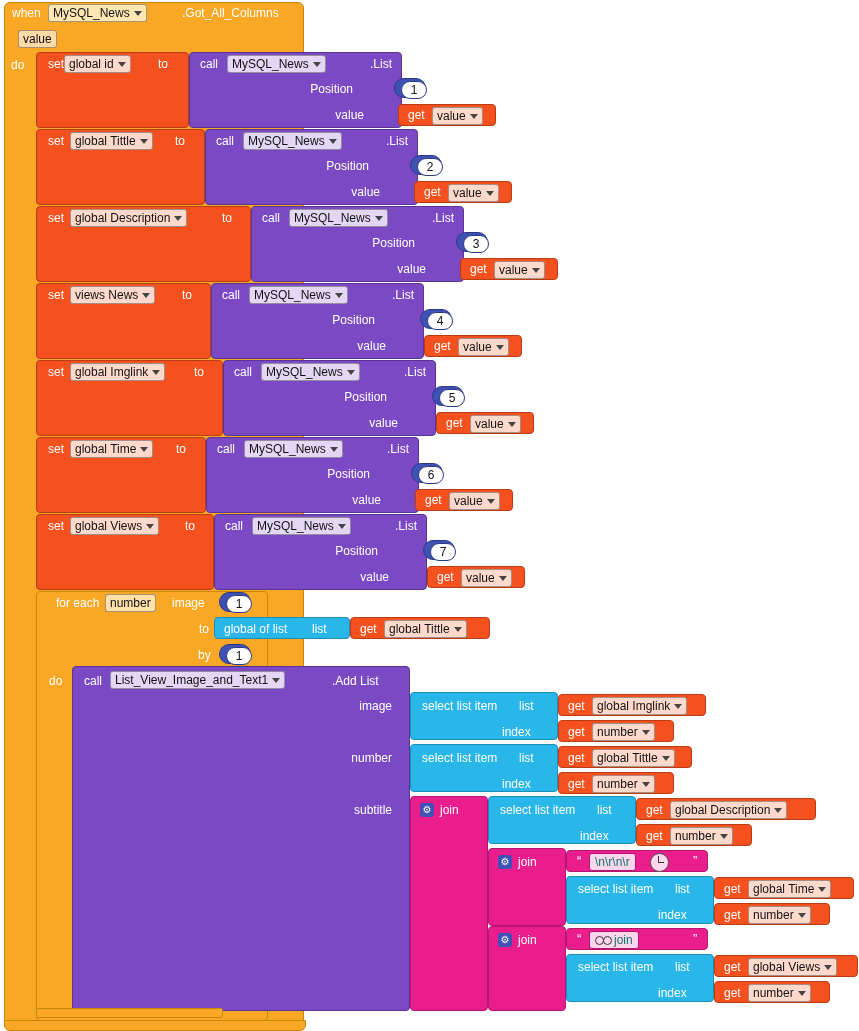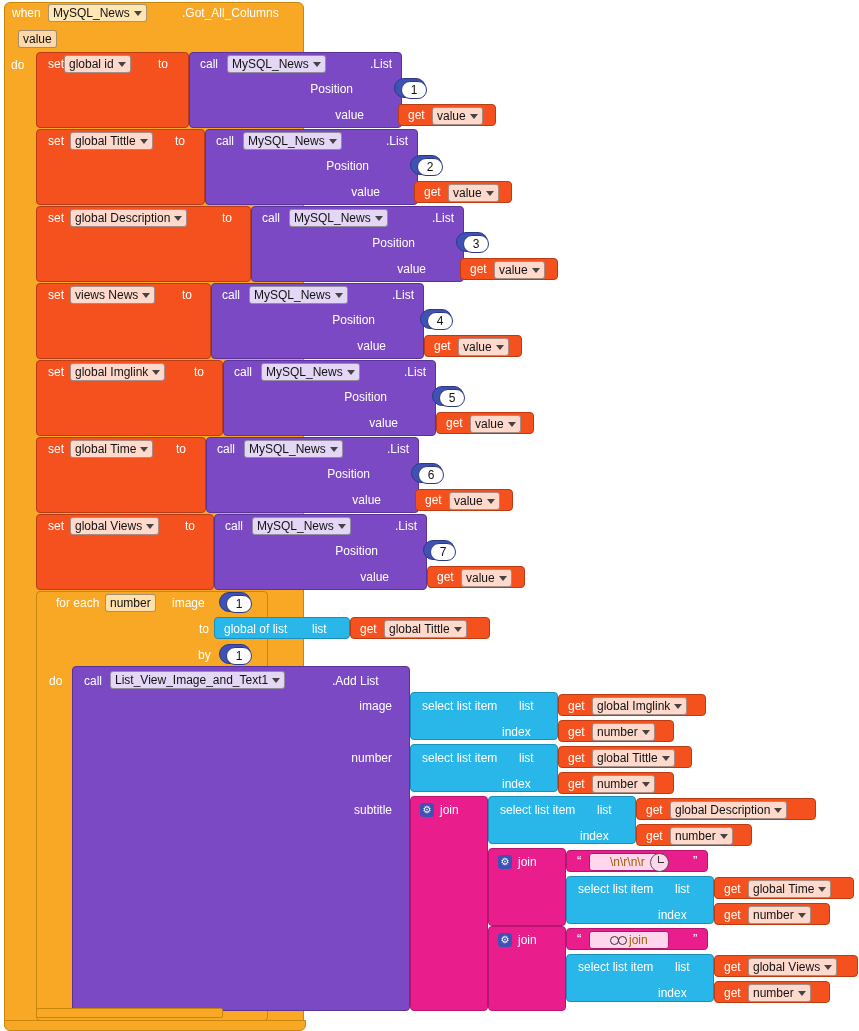--- a/index.html
+++ b/index.html
@@ -76,22 +76,22 @@
     color: #111;
     font-size: 12px;
   }
   .txtlit {
     display: inline-flex;
     align-items: center;
     background: #ffd6ec;
     border: 1px solid #b61570;
     border-radius: 3px;
     height: 16px;
-    padding: 0 20px;
-    color: #a16207;
+    padding: 0 5px;
+    color: #0f766e;
     font-size: 12px;
     white-space: pre;
   }
   .quote { color:#fff; font-size: 13px; }
   .gear {
     display: inline-flex;
     align-items: center;
     justify-content: center;
     width: 14px; height: 14px;
     border-radius: 3px;

